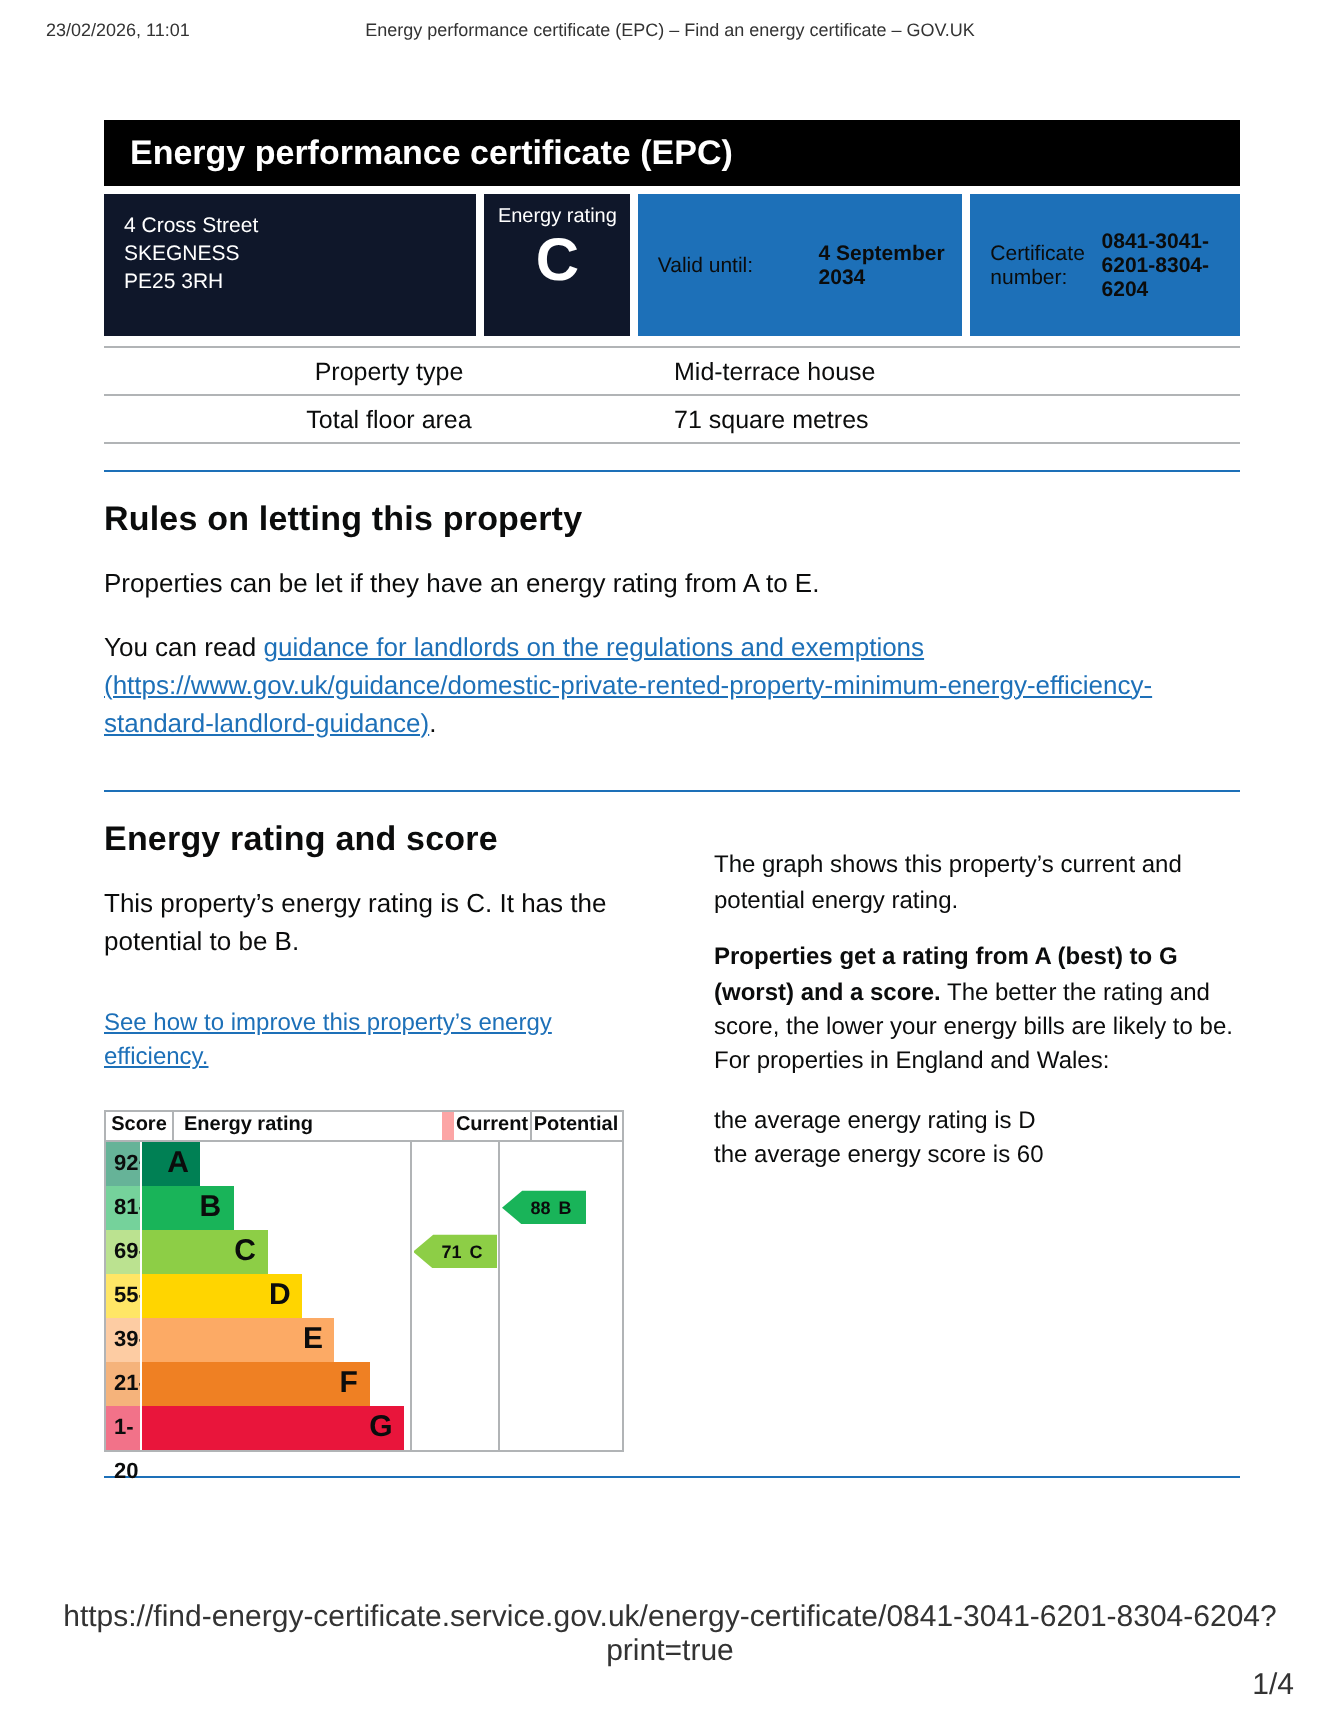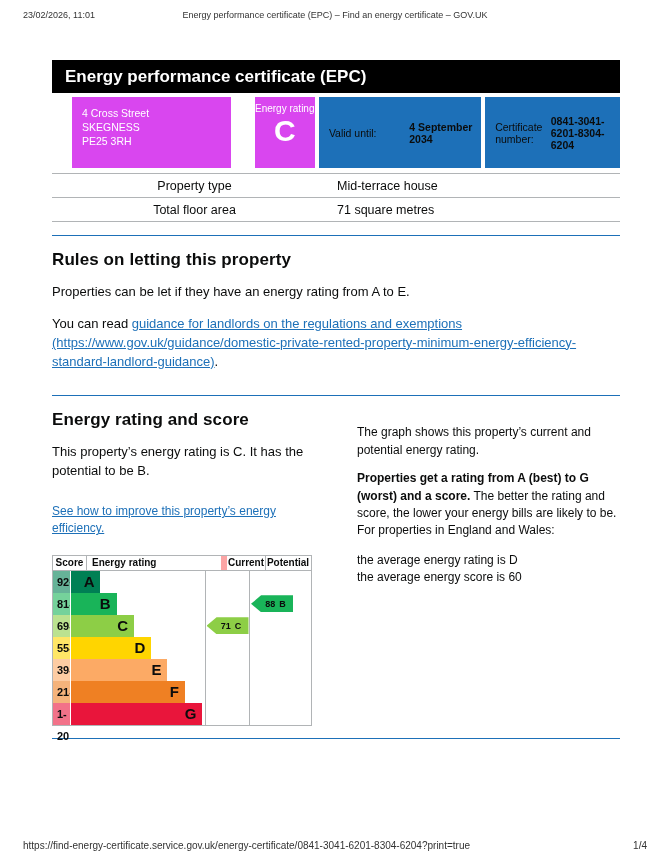--- a/index.html
+++ b/index.html
@@ -6,32 +6,32 @@
   html, body { background: #ffffff; }
   body {
     width: 670px; height: 865px; position: relative; overflow: hidden;
     font-family: "Liberation Sans", sans-serif; color: #0b0c0c;
   }
 
   
   .print-header { position: absolute; top: 10px; left: 23px; right: 23px; height: 14px; font-size: 9px; color: #333; }
   .print-header .ph-date { position: absolute; left: 0; top: 0; }
   .print-header .ph-title { position: absolute; left: 0; right: 0; text-align: center; top: 0; }
-  .print-footer { position: absolute; bottom: 14px; left: 23px; right: 23px; font-size: 10px; color: #333; text-align: center; }
+  .print-footer { position: absolute; bottom: 14px; left: 23px; right: 23px; font-size: 15px; color: #333; text-align: center; }
   .print-footer .pf-url { float: left; }
   .print-footer .pf-page { float: right; }
 
   .page-content { position: absolute; left: 52px; top: 60px; width: 568px; }
 
   
   .epc-banner { background: #000; color: #fff; height: 33px; line-height: 33px; font-size: 17px; font-weight: bold; padding-left: 13px; }
 
   
   .cert-box { margin-top: 4px; display: flex; gap: 4px; height: 71px; }
-  .cert-cell { background: #d946ef; color: #fff; margin-left: 20px; }
+  .cert-cell { background: #0f172a; color: #fff; }
   .cert-address { width: 204px; padding: 9px 10px; font-size: 10.5px; line-height: 1.35; }
   .cert-rating { width: 80px; text-align: center; padding-top: 6px; }
   .cert-rating .cr-label { font-size: 10px; }
   .cert-rating .cr-letter { font-size: 30px; font-weight: bold; line-height: 1.1; }
   .cert-meta { flex: 1; display: flex; flex-direction: row; gap: 4px; background: #fff; }
   .cert-meta-row { background: #1d70b8; flex: 1; display: flex; align-items: center; font-size: 10.5px; }
   .cert-meta-row .cm-label { padding-left: 10px; width: 100px; }
   .cert-meta-row .cm-value { font-weight: bold; padding-left: 8px; }
 
   

